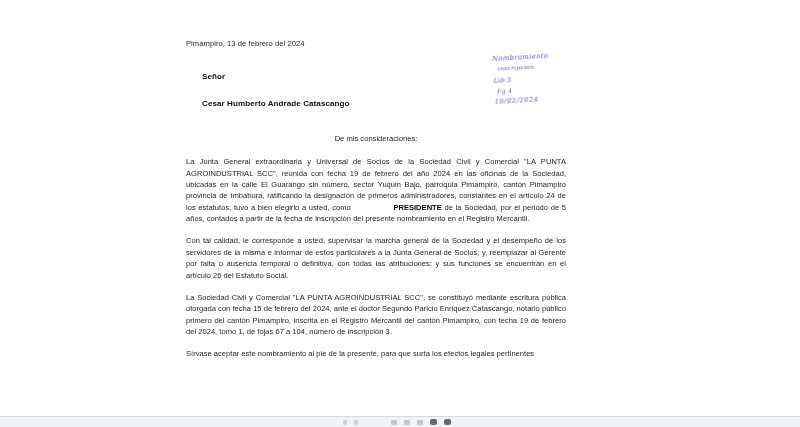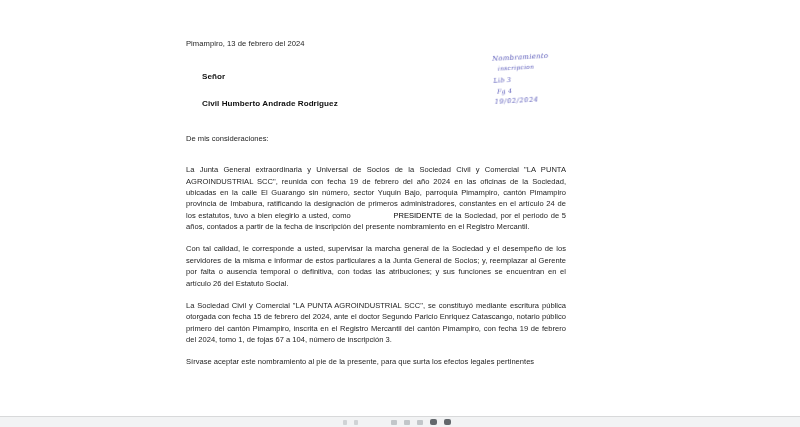--- a/index.html
+++ b/index.html
@@ -50,35 +50,36 @@
     line-height: 11.2px;
     letter-spacing: 0.05px;
     color: #111111;
     margin: 16px;
   }
 
   .salutation {
     font-size: 7.6px;
     line-height: 11px;
     color: #1d1d1d;
-    margin: 0 0 20px 0;
+    margin: 0 0 12px 0;
+    text-align: center;
   }
 
   .para {
     font-size: 7.55px;
     line-height: 11.35px;
     text-align: justify;
     color: #1d1d1d;
     margin: 0 0 11px 0;
     letter-spacing: 0.02px;
   }
   .para:last-child { margin-bottom: 0; }
 
   .bold-role {
-    font-weight: normal;
+    font-weight: bold;
     color: #000000;
     margin-left: 40px;
   }
 
   
   #handwriting {
     position: absolute;
     left: 492px;
     top: 55px;
     width: 110px;
@@ -154,21 +155,21 @@
 <body>
 
 <div id="page-sheet">
 
   <div id="doc-body">
 
     <p class="date-line">Pimampiro, 13 de febrero del 2024</p>
 
     <div class="addressee-block">
       <p class="addressee-line">Señor</p>
-      <p class="addressee-line">Civil Humberto Andrade Rodriguez</p>
+      <p class="addressee-line">Cesar Humberto Andrade Catascango</p>
     </div>
 
     <p class="salutation">De mis consideraciones:</p>
 
     <p class="para"><span>La Junta General extraordinaria y Universal de Socios de la Sociedad Civil y Comercial "LA PUNTA AGROINDUSTRIAL SCC", reunida con fecha 19 de febrero del año 2024 en las oficinas de la Sociedad, ubicadas en la calle El Guarango sin número, sector Yuquin Bajo, parroquia Pimampiro, cantón Pimampiro provincia de Imbabura, ratificando la designación de primeros administradores, constantes en el artículo 24 de los estatutos, tuvo a bien elegirlo a usted, como </span><span class="bold-role">PRESIDENTE</span><span> de la Sociedad, por el periodo de 5 años, contados a partir de la fecha de inscripción del presente nombramiento en el Registro Mercantil.</span></p>
 
     <p class="para">Con tal calidad, le corresponde a usted, supervisar la marcha general de la Sociedad y el desempeño de los servidores de la misma e informar de estos particulares a la Junta General de Socios; y, reemplazar al Gerente por falta o ausencia temporal o definitiva, con todas las atribuciones; y sus funciones se encuentran en el artículo 26 del Estatuto Social.</p>
 
     <p class="para">La Sociedad Civil y Comercial "LA PUNTA AGROINDUSTRIAL SCC", se constituyó mediante escritura pública otorgada con fecha 15 de febrero del 2024, ante el doctor Segundo Paricio Enriquez Catascango, notario público primero del cantón Pimampiro, inscrita en el Registro Mercantil del cantón Pimampiro, con fecha 19 de febrero del 2024, tomo 1, de fojas 67 a 104, número de inscripción 3.</p>
 

